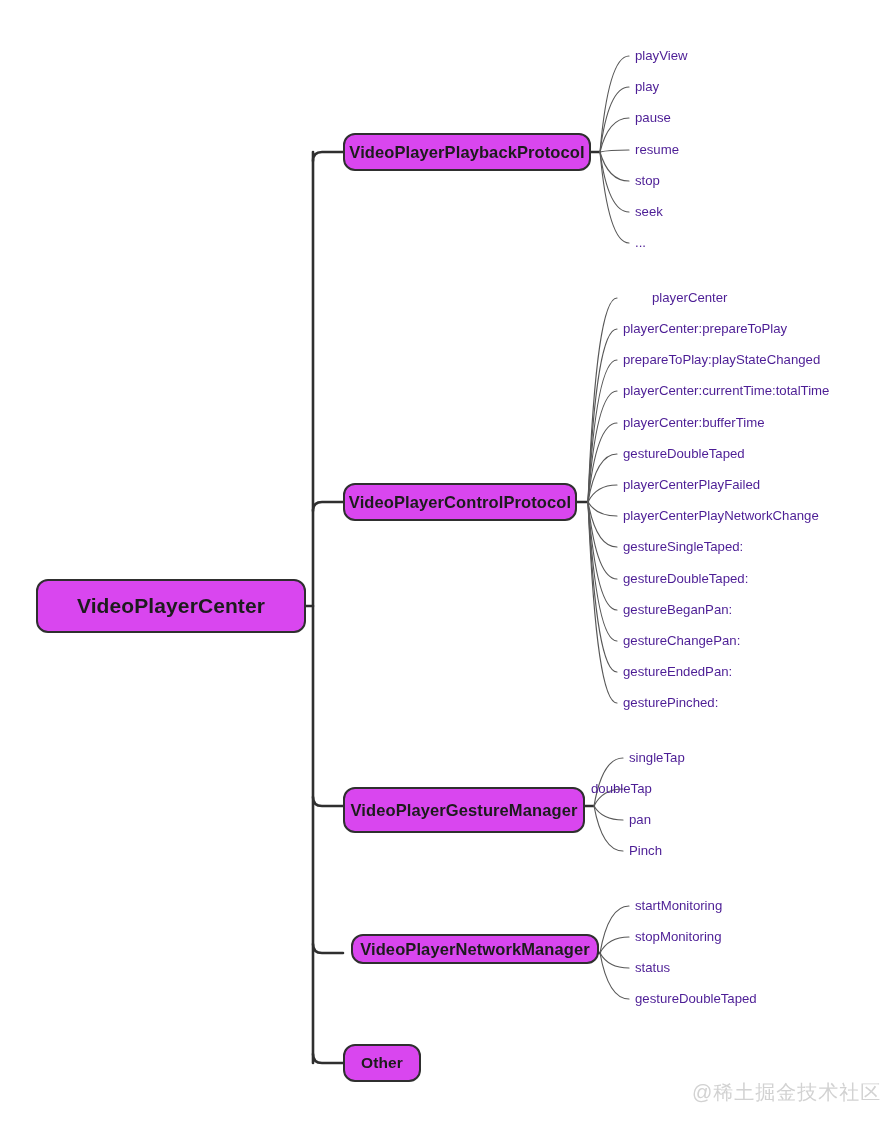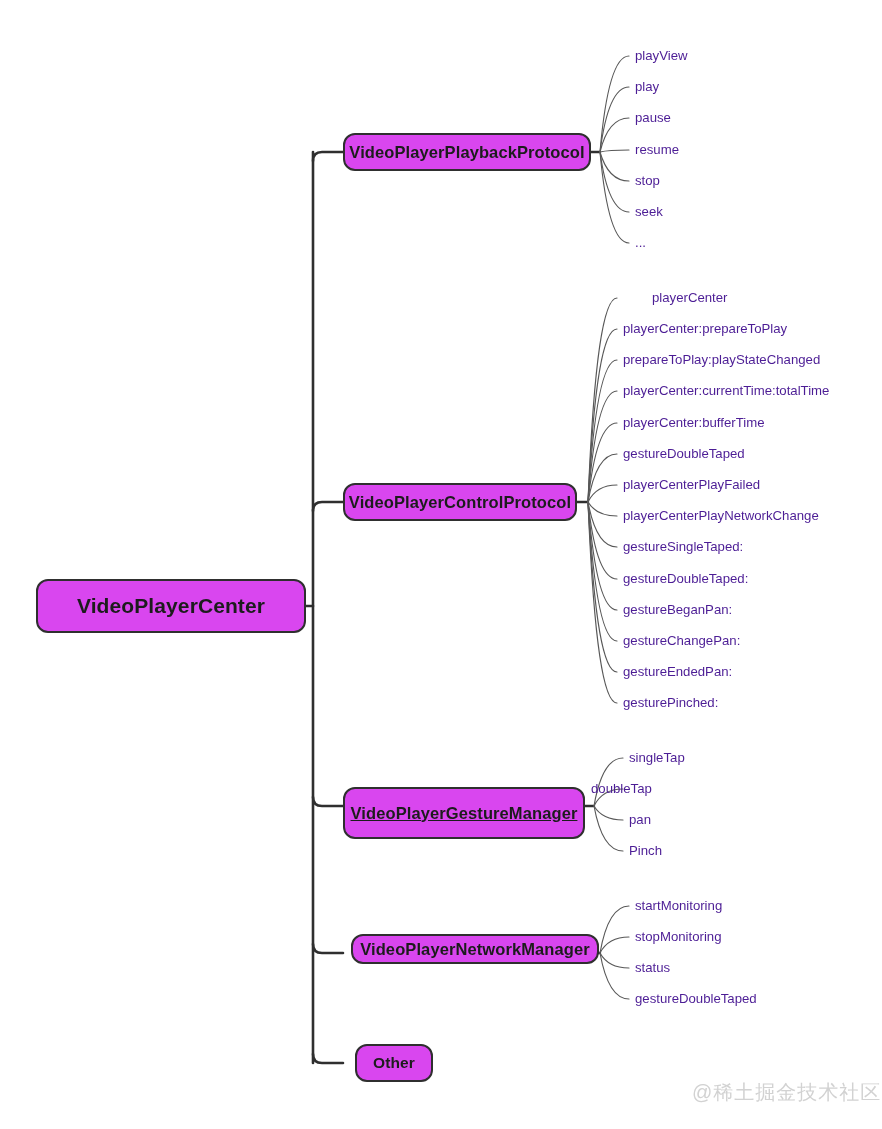--- a/index.html
+++ b/index.html
@@ -37,21 +37,20 @@
     letter-spacing: 0.1px;
   }
   .root-box {
     font-size: 21px;
   }
   .branch-box {
     font-size: 16.5px;
   }
   .other-box {
     font-size: 15.5px;
-    margin-left: 12px;
   }
   .leaf-label {
     position: absolute;
     color: #4c1d95;
     font-size: 13.2px;
     white-space: nowrap;
     line-height: 1;
   }
   .watermark {
     position: absolute;
@@ -112,21 +111,21 @@
   <div id="boxes">
       <div class="node-box root-box" style="left: 36px; top: 579px; width: 270px; height: 54px;">
         <span>VideoPlayerCenter</span>
       </div>
       <div class="node-box branch-box" style="left: 343px; top: 133px; width: 248px; height: 38px;">
         <span>VideoPlayerPlaybackProtocol</span>
       </div>
       <div class="node-box branch-box" style="left: 343px; top: 483px; width: 234px; height: 38px;">
         <span>VideoPlayerControlProtocol</span>
       </div>
-      <div class="node-box branch-box" style="left: 343px; top: 787px; width: 242px; height: 52px; text-decoration: underline;">
+      <div class="node-box branch-box" style="left: 343px; top: 787px; width: 242px; height: 46px;">
         <span>VideoPlayerGestureManager</span>
       </div>
       <div class="node-box branch-box" style="left: 351px; top: 934px; width: 248px; height: 30px;">
         <span>VideoPlayerNetworkManager</span>
       </div>
       <div class="node-box other-box" style="left: 343px; top: 1044px; width: 78px; height: 38px;">
         <span>Other</span>
       </div>
     </div>
   <div id="leaves">

